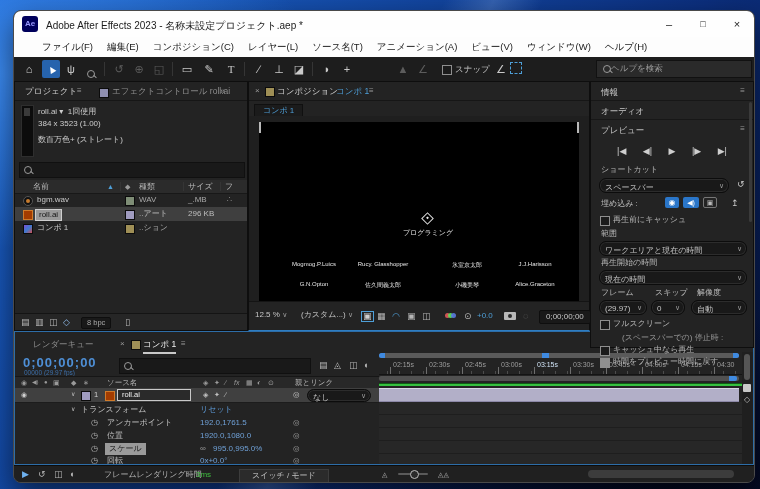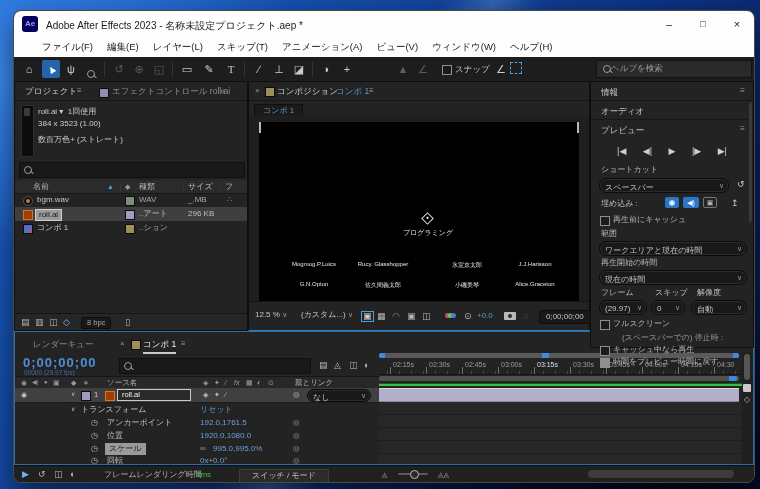--- a/index.html
+++ b/index.html
@@ -75,22 +75,23 @@
       <div class="appicon">Ae</div>
       <div class="wtitle">Adobe After Effects 2023 - 名称未設定プロジェクト.aep *</div>
       <div class="wbtn" style="right:68px;">–</div>
       <div class="wbtn" style="right:34px;font-size:9px;">□</div>
       <div class="wbtn" style="right:0;">×</div>
     </div>
 
     <div class="menubar">
       <span class="menuitem">ファイル(F)</span>
       <span class="menuitem">編集(E)</span>
+      <span class="menuitem">コンポジション(C)</span>
       <span class="menuitem">レイヤー(L)</span>
-      <span class="menuitem">スキップ(T)</span>
+      <span class="menuitem">ソース名(T)</span>
       <span class="menuitem">アニメーション(A)</span>
       <span class="menuitem">ビュー(V)</span>
       <span class="menuitem">ウィンドウ(W)</span>
       <span class="menuitem">ヘルプ(H)</span>
     </div>
 
     <div class="toolbar">
       <span class="tool" style="left:6px;">⌂</span>
       <span class="tool active" style="left:28px;transform:none;"><span style="display:inline-block;transform:rotate(-32deg);">▲</span></span>
       <span class="tool" style="left:48px;">ψ</span>

